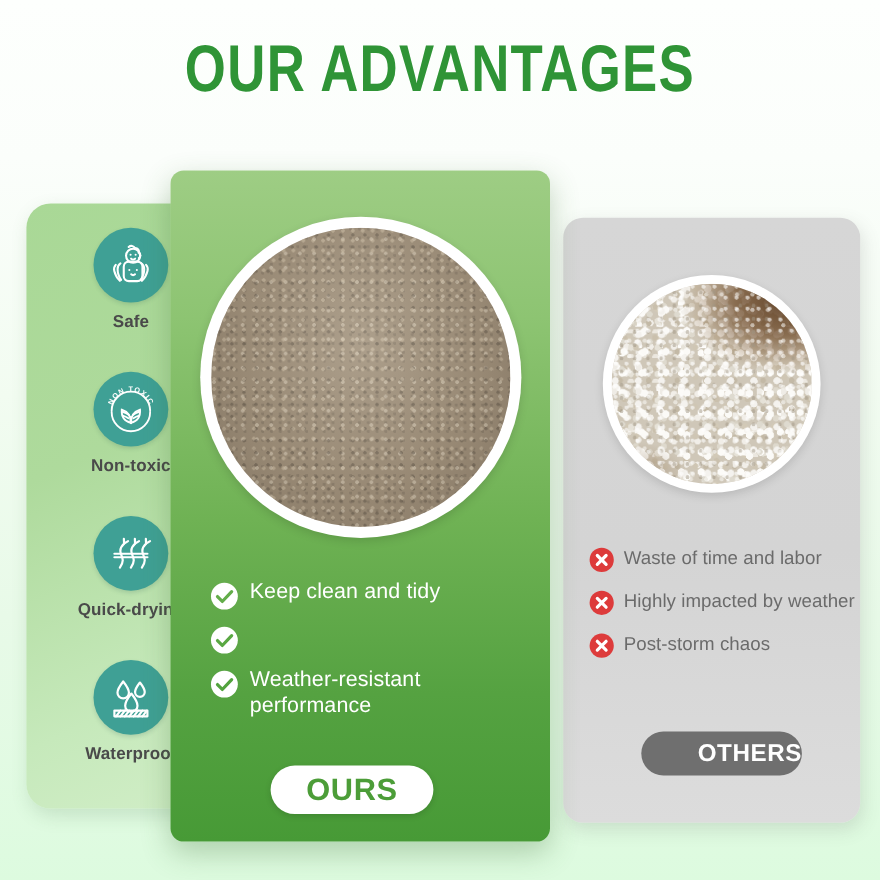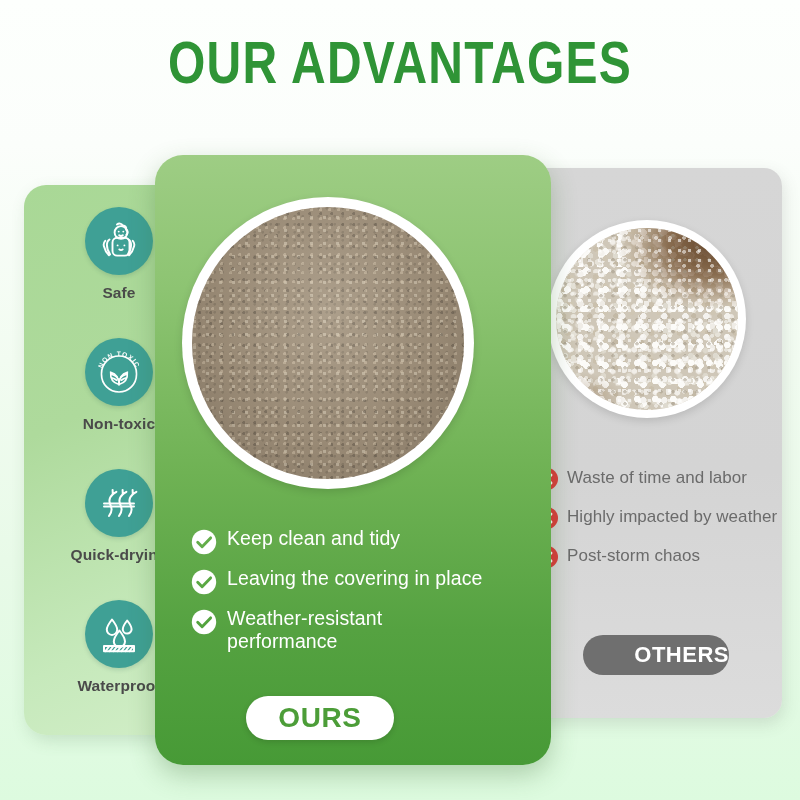--- a/index.html
+++ b/index.html
@@ -46,35 +46,35 @@
     width: 190px;
     height: 550px;
     border-radius: 22px;
     background: linear-gradient(155deg, #a9d896 0%, #aeda9c 40%, #c6e9bb 78%, #d2eec8 100%);
     box-shadow: 3px 6px 16px rgba(80,120,80,0.18);
     z-index: 1;
   }
 
   #right-card {
     left: 512px;
-    top: 168px;
+    top: 198px;
     width: 270px;
     height: 550px;
     border-radius: 18px;
     background: linear-gradient(180deg, #d6d6d6 0%, #d4d4d4 55%, #dcdcdc 100%);
     box-shadow: 2px 6px 16px rgba(90,90,90,0.16);
     z-index: 1;
   }
 
   #center-card {
     left: 155px;
     top: 155px;
-    width: 396px;
+    width: 345px;
     height: 610px;
-    border-radius: 28px;
+    border-radius: 12px;
     background: linear-gradient(180deg, #9ecd84 0%, #8dc472 22%, #6fb254 52%, #55a241 78%, #479a36 100%);
     box-shadow: 0 10px 26px rgba(60,110,50,0.30);
     z-index: 3;
   }
 
   
   #features {
     position: absolute;
     left: 0; top: 22px;
     width: 190px;
@@ -438,21 +438,20 @@
           <path d="M6.7 13.3l4.4 4.5 8.5-8.9" fill="none" stroke="#63ad4a" stroke-width="2.9" stroke-linecap="round" stroke-linejoin="round"></path>
         </svg>
         <div class="pro-text">Keep clean and tidy</div>
       </div>
 
       <div class="pro-item">
         <svg class="check-icon" viewBox="0 0 26 26">
           <circle cx="13" cy="13" r="12.2" fill="#ffffff"></circle>
           <path d="M6.7 13.3l4.4 4.5 8.5-8.9" fill="none" stroke="#5aa843" stroke-width="2.9" stroke-linecap="round" stroke-linejoin="round"></path>
         </svg>
-        <div class="pro-text">Leaving the covering in place</div>
       </div>
 
       <div class="pro-item">
         <svg class="check-icon" viewBox="0 0 26 26">
           <circle cx="13" cy="13" r="12.2" fill="#ffffff"></circle>
           <path d="M6.7 13.3l4.4 4.5 8.5-8.9" fill="none" stroke="#53a33e" stroke-width="2.9" stroke-linecap="round" stroke-linejoin="round"></path>
         </svg>
         <div class="pro-text">Weather-resistant performance</div>
       </div>
 

